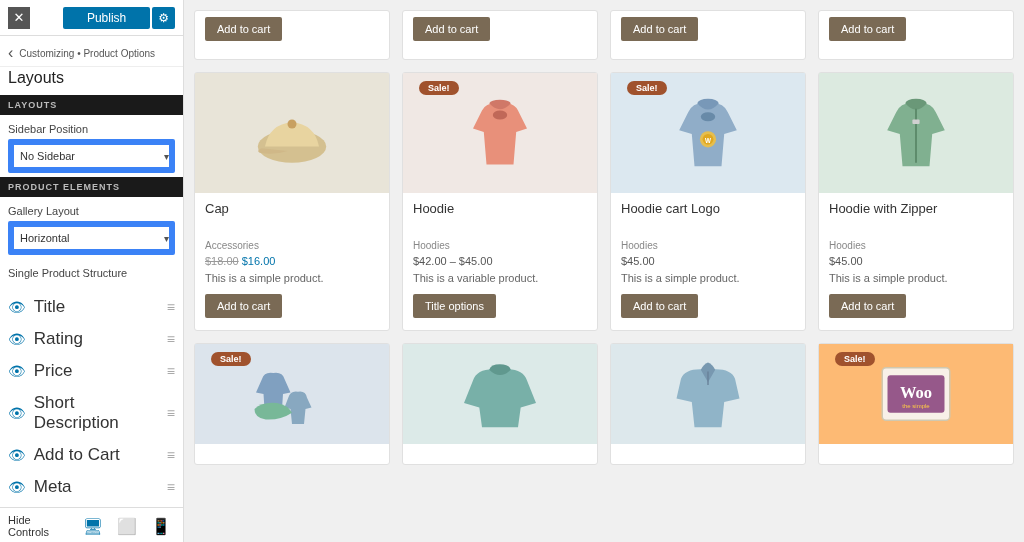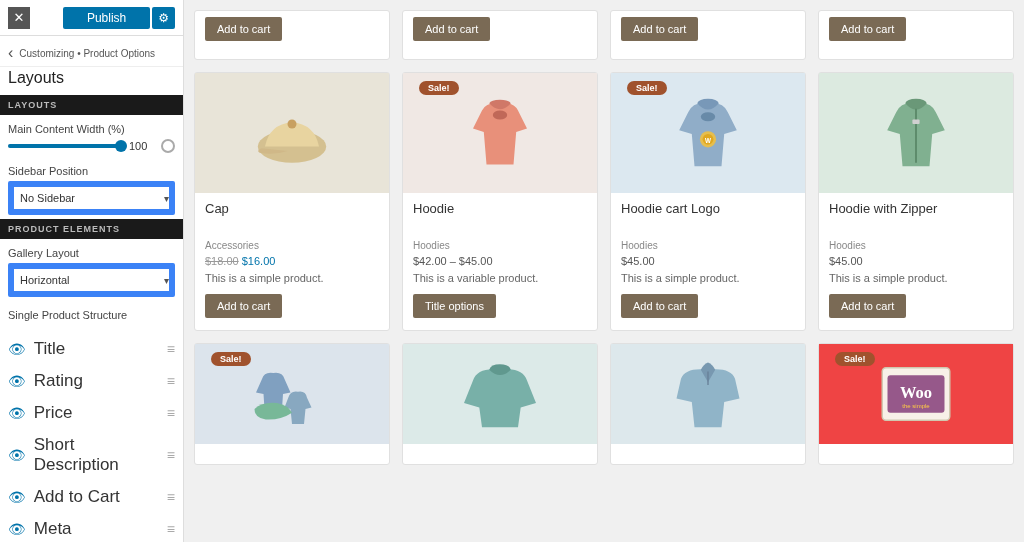--- a/index.html
+++ b/index.html
@@ -358,31 +358,20 @@
   </div>
 
   <div class="sidebar-breadcrumb">
     <button class="breadcrumb-back">‹</button>
     <span class="breadcrumb-text">Customizing • Product Options</span>
   </div>
   <div class="breadcrumb-title">Layouts</div>
 
   <div class="sidebar-section-header">LAYOUTS</div>
 
-  <div class="sidebar-control">
-    <label>Main Content Width (%)</label>
-    <div class="slider-row">
-      <div class="slider-track">
-        <div class="slider-fill"></div>
-        <div class="slider-thumb"></div>
-      </div>
-      <span class="slider-value">100</span>
-      <div class="slider-circle"></div>
-    </div>
-  </div>
 
   <div class="sidebar-control">
     <label>Sidebar Position</label>
     <div class="select-wrapper">
       <select class="sidebar-select">
         <option>No Sidebar</option>
         <option>Left Sidebar</option>
         <option>Right Sidebar</option>
       </select>
       <span class="select-arrow">▾</span>
@@ -579,21 +568,21 @@
         <svg viewBox="0 0 100 90">
           <path d="M20 28 Q25 15 50 18 Q75 15 80 28 L85 50 L68 54 L65 82 L35 82 L32 54 L15 50 Z" fill="#90b4c8"></path>
           <path d="M42 18 L50 32 L58 18 Q55 12 50 10 Q45 12 42 18Z" fill="#7898b0"></path>
           <line x1="50" y1="20" x2="50" y2="35" stroke="#688098" stroke-width="1.5"></line>
         </svg>
       </div>
     </div>
 
     <div class="product-card">
       <span class="sale-badge">Sale!</span>
-      <div class="product-image-wrap" style="background:#ef4444; height:100px;">
+      <div class="product-image-wrap" style="background:#fdba74; height:100px;">
         <svg viewBox="0 0 120 100">
           <rect x="15" y="15" width="90" height="70" rx="5" fill="#f8f0e8" stroke="#d0c8b0" stroke-width="2"></rect>
           <rect x="22" y="25" width="76" height="50" rx="4" fill="#96588a"></rect>
           <text x="60" y="55" text-anchor="middle" font-size="22" fill="#fff" font-weight="bold" font-family="serif">Woo</text>
           <text x="60" y="68" text-anchor="middle" font-size="8" fill="#ffcc44">the simple</text>
         </svg>
       </div>
     </div>
   </div>
 

